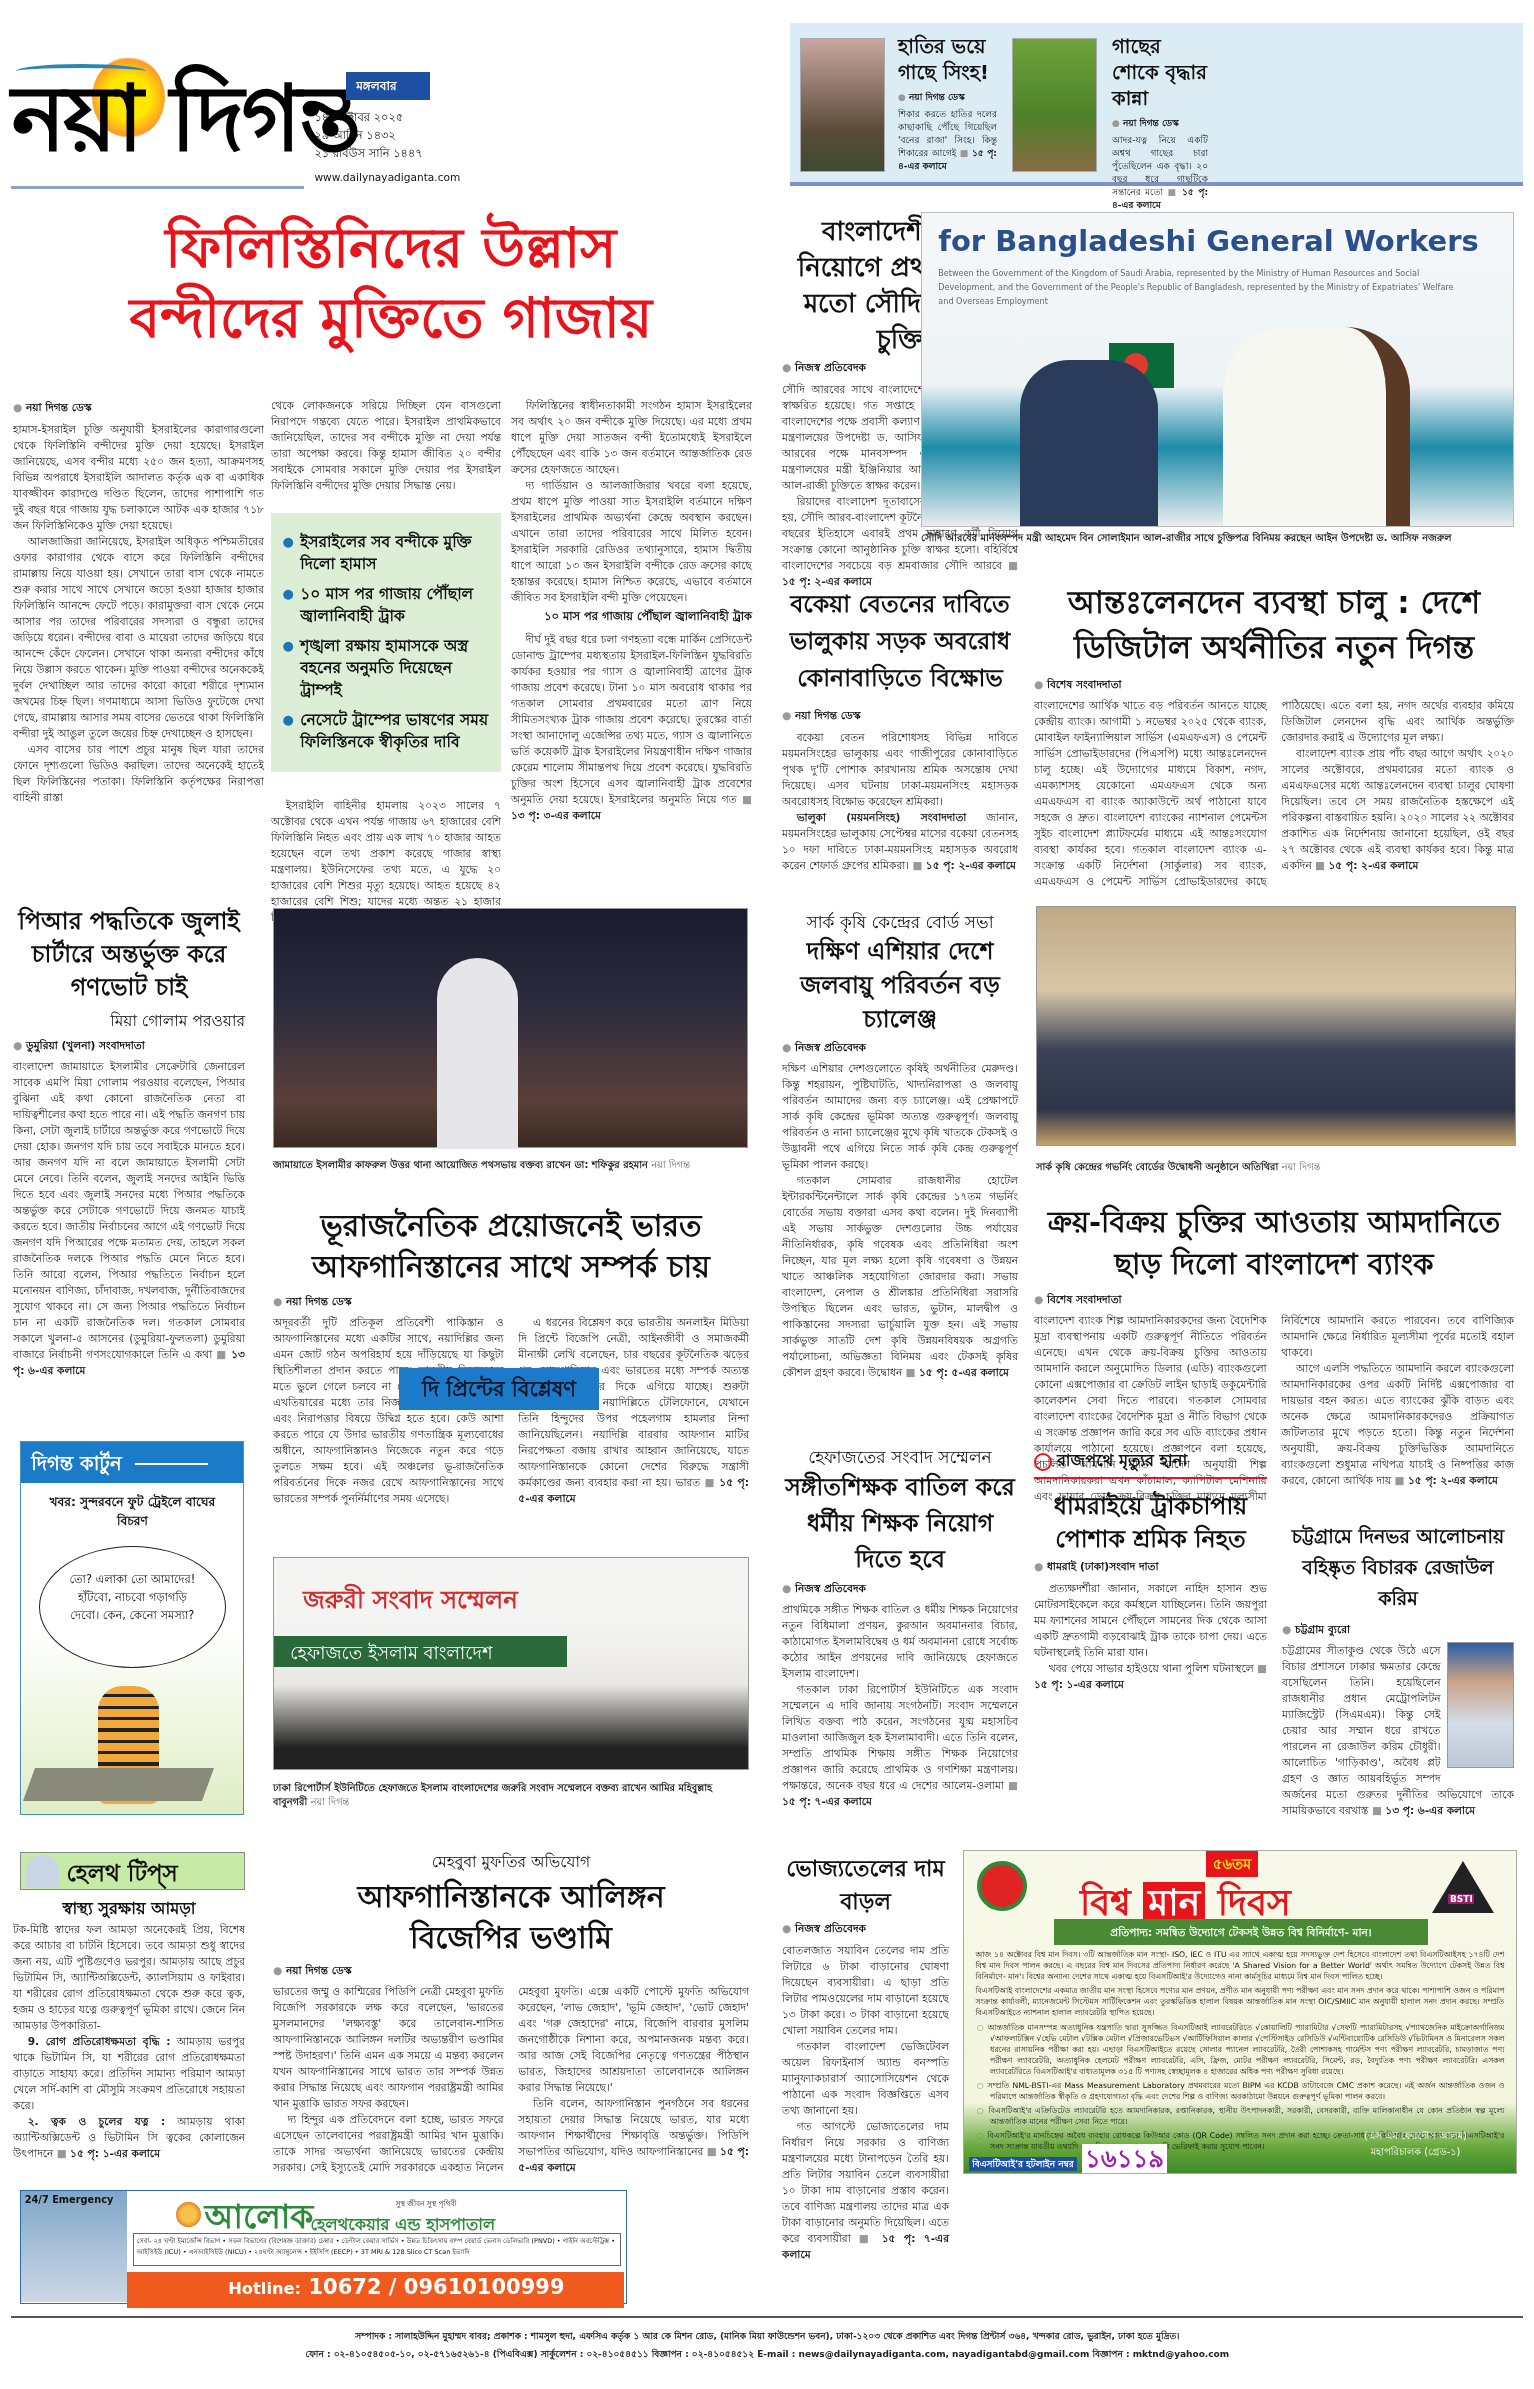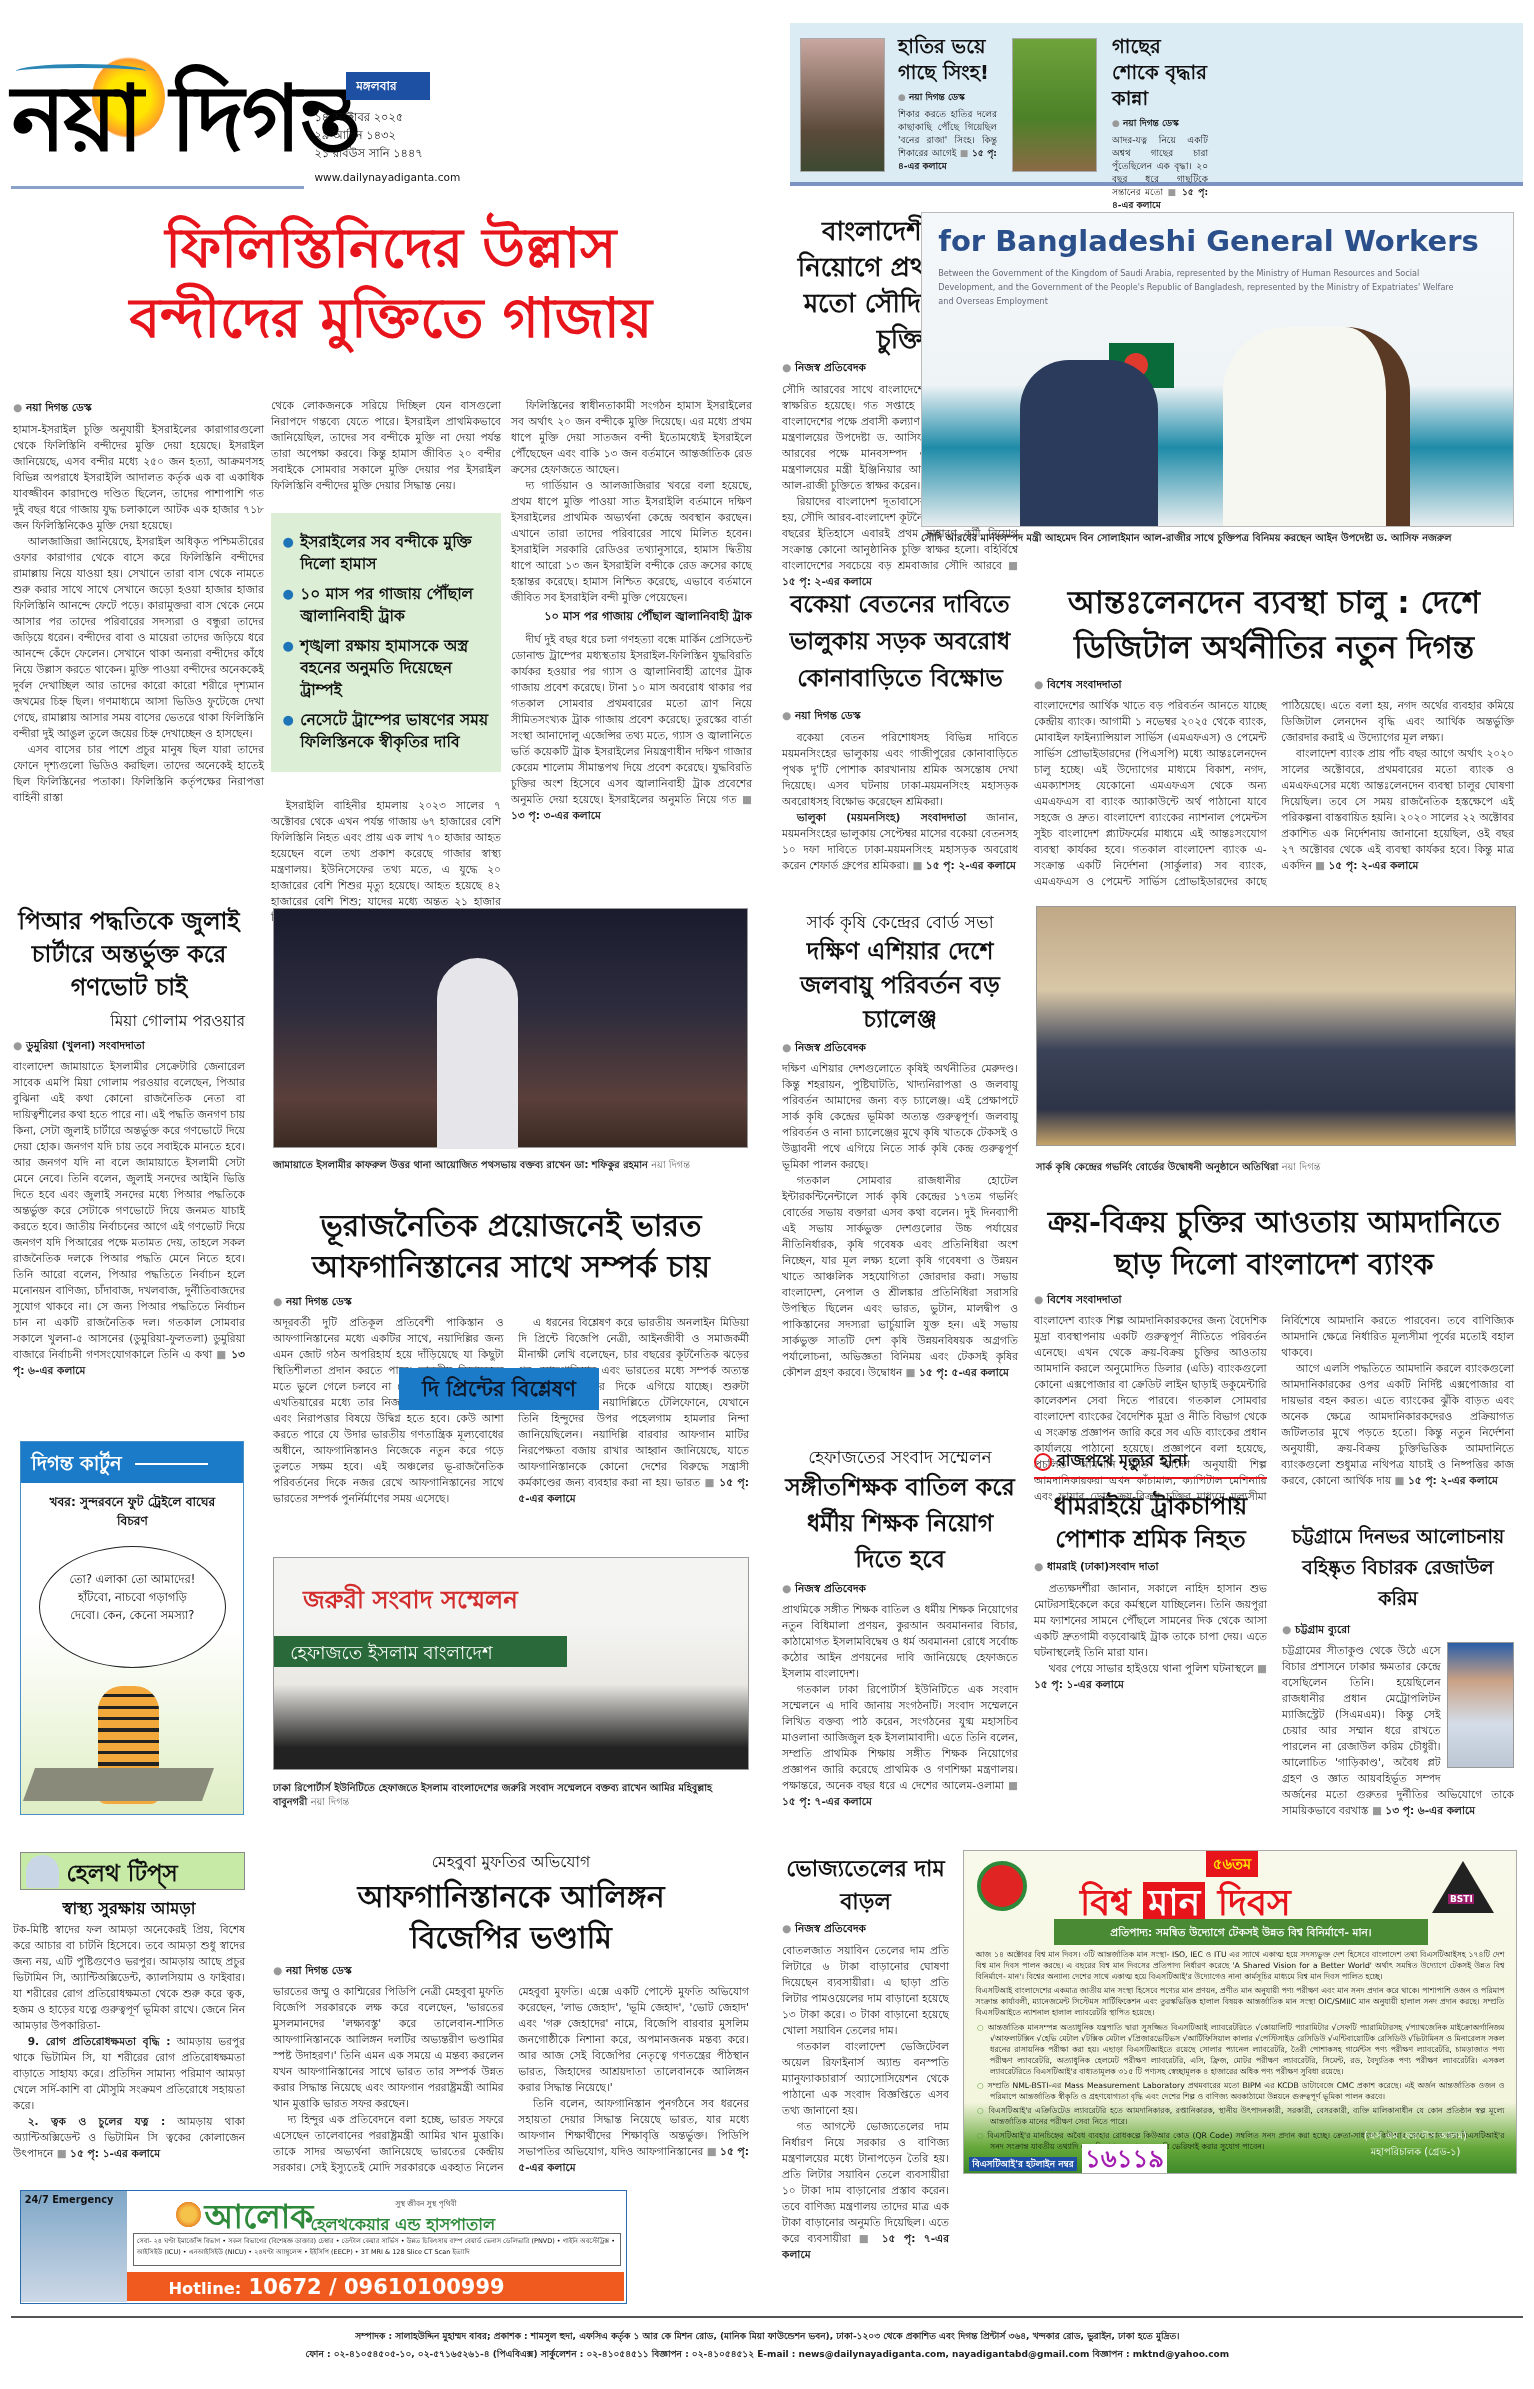--- a/index.html
+++ b/index.html
@@ -236,21 +236,21 @@
 
 <div class="abs" style="left:20.4px;top:2190px;width:607px;height:114px;border:1.6px solid #2a6cb0;background:#fff;">
   <div class="abs" style="left:0;top:0;width:106px;height:111px;background:linear-gradient(180deg,#7fa7c8,#cdd8e6);">
     <div style="font-size:9.8px;font-weight:bold;padding:3.3px;color:#111;">24/7 Emergency</div>
   </div>
   <div class="abs" style="left:155px;top:6.5px;width:24.4px;height:33px;border-radius:50%;background:radial-gradient(circle,#f6c34a 35%,#e8892a 60%,rgba(0,0,0,0) 62%);"></div>
   <div class="abs" style="left:183px;top:0;font-size:33px;font-weight:bold;color:#2e8a3a;">আলোক</div>
   <div class="abs" style="left:374px;top:6.5px;font-size:7.3px;">সুস্থ জীবন সুস্থ পৃথিবী</div>
   <div class="abs" style="left:289px;top:21px;font-size:16.3px;font-weight:bold;color:#2e8a3a;">হেলথকেয়ার এন্ড হাসপাতাল</div>
   <div class="abs" style="left:112px;top:42px;width:488px;height:33px;border:0.8px solid #666;font-size:6.5px;line-height:10.6px;padding:2.4px;overflow:hidden;">সেবা- ২৪ ঘণ্টা ইমার্জেন্সি বিভাগ • সকল বিভাগের (বিশেষজ্ঞ ডাক্তার) চেম্বার • ডেন্টাল কেয়ার সার্ভিস • উন্নত চিকিৎসায় বাম্প বেয়ার্ড ভেনাস ডেলিভারি (PNVD) • গাইনি অবস্টেট্রিক্স • আইসিইউ (ICU) • এনআইসিইউ (NICU) • ২৪ঘণ্টা অ্যাম্বুলেন্স • ইইসিপি (EECP) • 3T MRI &amp; 128 Slice CT Scan ইত্যাদি</div>
-  <div class="abs" style="left:106px;top:81px;width:497px;height:29px;background:#f15a1f;color:#fff;font-weight:bold;padding:3.3px 0 0 41px;font-size:21px;">
+  <div class="abs" style="left:106px;top:81px;width:497px;height:36px;background:#f15a1f;color:#fff;font-weight:bold;padding:3.3px 0 0 41px;font-size:21px;text-align:center;">
     <span style="font-size:16.3px;">Hotline:</span> <span>10672 / 09610100999</span>
   </div>
 </div>
 
 <div class="abs" style="left:963px;top:1850px;width:554px;height:324px;border:0.8px solid #aaa;background:linear-gradient(180deg,#f8f9ea 0%,#f4f5dd 78%,#66a83a 92%,#3f8a2a 100%);overflow:hidden;">
   <div class="abs" style="left:13px;top:9.8px;width:50px;height:50px;border-radius:50%;background:#e02424;border:4.1px solid #2e8a3a;"></div>
   <div class="abs" style="left:468px;top:9.8px;width:0;height:0;border-left:31px solid transparent;border-right:31px solid transparent;border-bottom:52px solid #222;">
     <span style="position:absolute;left:-14.7px;top:33px;font-size:9px;font-weight:bold;color:#fff;background:#9a1e6a;padding:0 1.6px;">BSTI</span>
   </div>
   <div class="abs" style="left:242px;top:0;width:52px;height:26px;background:#e8141c;color:#ffe600;font-size:14.7px;font-weight:bold;text-align:center;line-height:26px;">৫৬তম</div>

